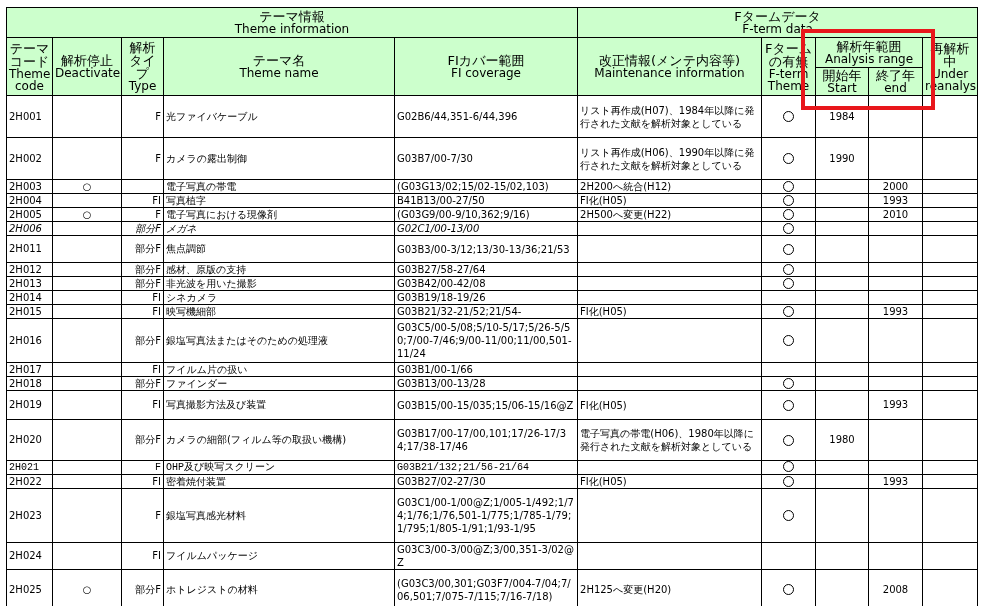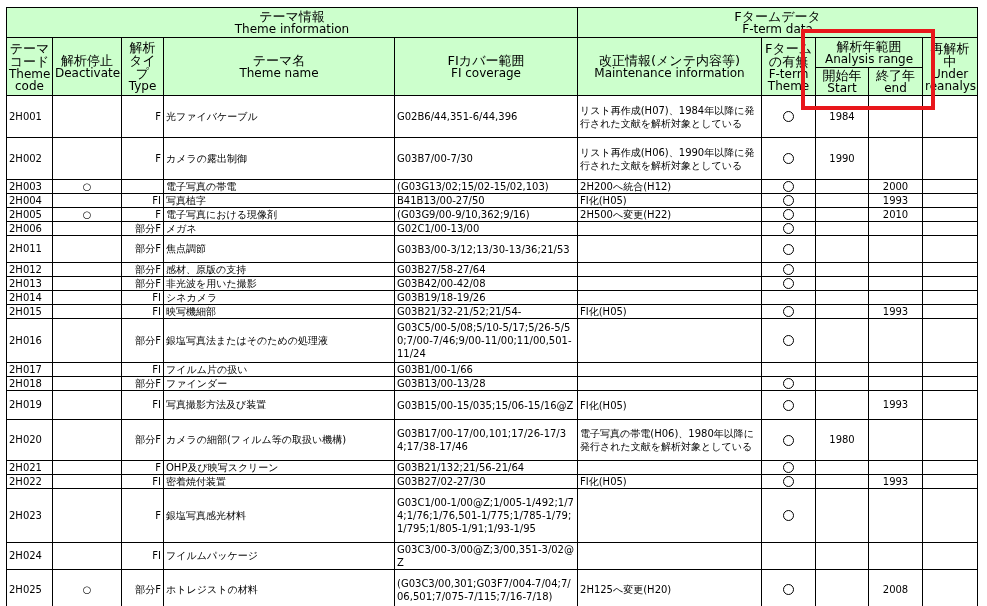--- a/index.html
+++ b/index.html
@@ -161,21 +161,21 @@
         <td class="c">○</td>
         <td class="type">F</td>
         <td class="l">電子写真における現像剤</td>
         <td class="l cov">(G03G9/00-9/10,362;9/16)</td>
         <td class="l maint">2H500へ変更(H22)</td>
         <td class="c"><span class="circle"></span></td>
         <td class="c"></td>
         <td class="c">2010</td>
         <td class="c"></td>
       </tr>
-      <tr style="height: 13px;">
+      <tr style="height: 13px; font-style: italic;">
         <td class="code">2H006</td>
         <td class="c"></td>
         <td class="type">部分F</td>
         <td class="l">メガネ</td>
         <td class="l cov">G02C1/00-13/00</td>
         <td class="l maint"></td>
         <td class="c"><span class="circle"></span></td>
         <td class="c"></td>
         <td class="c"></td>
         <td class="c"></td>
@@ -293,21 +293,21 @@
         <td class="c"></td>
         <td class="type">部分F</td>
         <td class="l">カメラの細部(フィルム等の取扱い機構)</td>
         <td class="l cov">G03B17/00-17/00,101;17/26-17/34;17/38-17/46</td>
         <td class="l maint">電子写真の帯電(H06)、1980年以降に発行された文献を解析対象としている</td>
         <td class="c"><span class="circle"></span></td>
         <td class="c">1980</td>
         <td class="c"></td>
         <td class="c"></td>
       </tr>
-      <tr style="height: 13px;">
+      <tr style="height: 13px; font-family: Liberation Mono, monospace;">
         <td class="code">2H021</td>
         <td class="c"></td>
         <td class="type">F</td>
         <td class="l">OHP及び映写スクリーン</td>
         <td class="l cov">G03B21/132;21/56-21/64</td>
         <td class="l maint"></td>
         <td class="c"><span class="circle"></span></td>
         <td class="c"></td>
         <td class="c"></td>
         <td class="c"></td>

